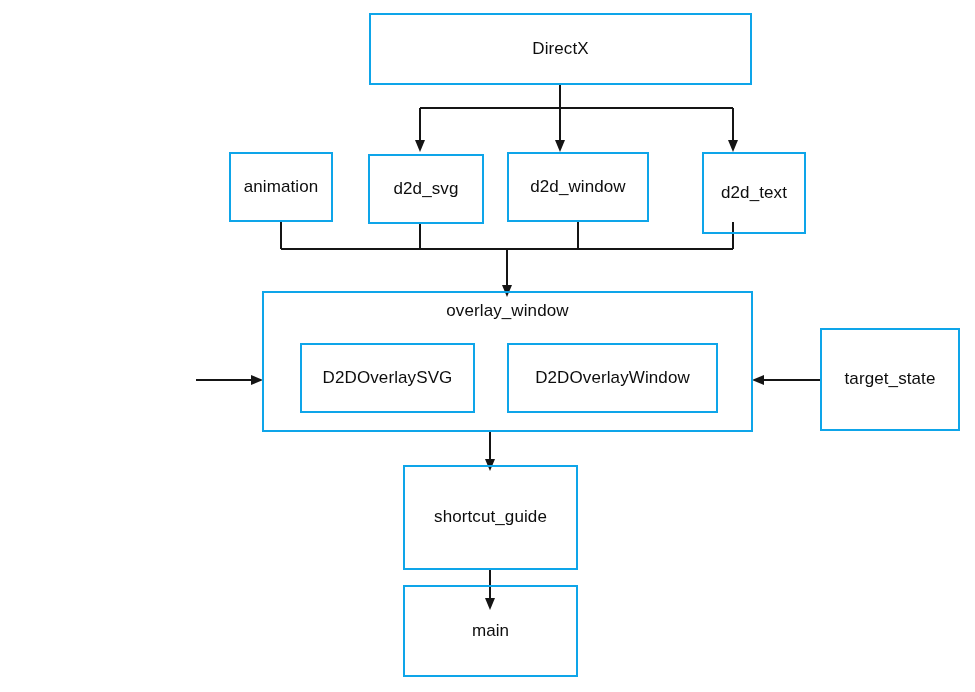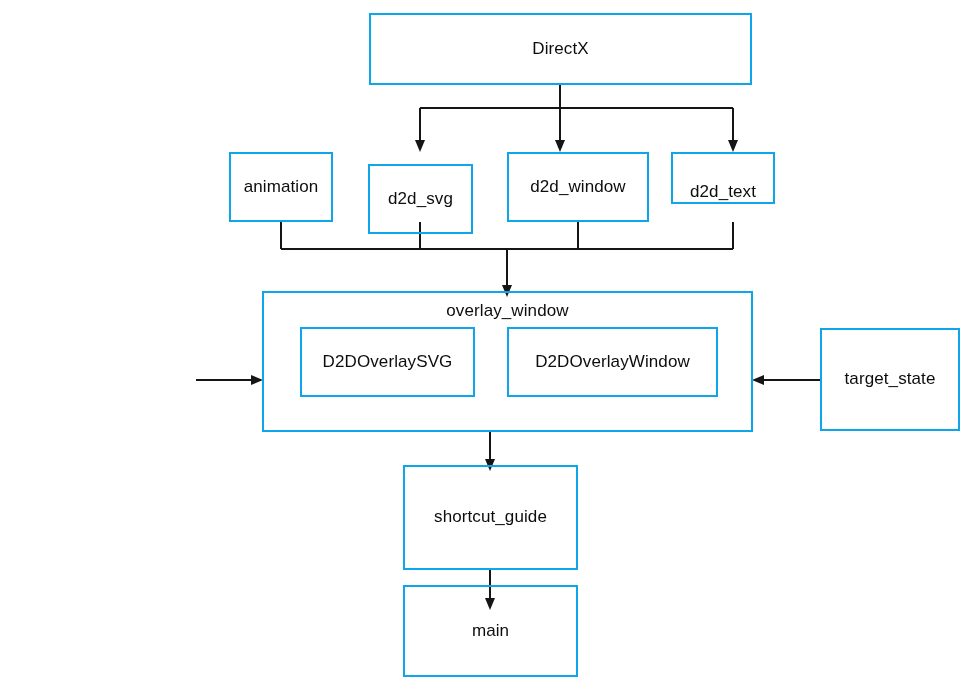--- a/index.html
+++ b/index.html
@@ -54,20 +54,21 @@
     top: 8px;
     left: 0;
     width: 100%;
     text-align: center;
     font-size: 17px;
     color: #0d0d0d;
     font-family: "Liberation Sans", sans-serif;
   }
   .child-node {
     z-index: 3;
+    margin-top: 16px;
   }
 </style>
 </head>
 <body>
 
 <div id="diagram-canvas">
 
   <svg id="edge-layer" viewBox="0 0 975 692" xmlns="http://www.w3.org/2000/svg">
     <defs>
       <marker id="arrowdown" markerWidth="12" markerHeight="10" refX="1" refY="5" orient="auto" markerUnits="userSpaceOnUse">
@@ -102,29 +103,29 @@
   </svg>
 
   <div class="node" style="left:369px; top:13px; width:383px; height:72px;">
     <span class="node-label">DirectX</span>
   </div>
 
   <div class="node" style="left:229px; top:152px; width:104px; height:70px;">
     <span class="node-label">animation</span>
   </div>
 
-  <div class="node" style="left:368px; top:164px; width:105px; height:70px;">
+  <div class="node" style="left:368px; top:154px; width:116px; height:70px;">
     <span class="node-label">d2d_svg</span>
   </div>
 
   <div class="node" style="left:507px; top:152px; width:142px; height:70px;">
     <span class="node-label">d2d_window</span>
   </div>
 
-  <div class="node" style="left:671px; top:152px; width:104px; height:52px;align-items:flex-end;">
+  <div class="node" style="left:702px; top:152px; width:104px; height:82px;">
     <span class="node-label">d2d_text</span>
   </div>
 
   <div class="node group-node" style="left:262px; top:291px; width:491px; height:141px;">
     <span class="group-title">overlay_window</span>
   </div>
 
   <div class="node child-node" style="left:300px; top:327px; width:175px; height:70px;">
     <span class="node-label">D2DOverlaySVG</span>
   </div>

